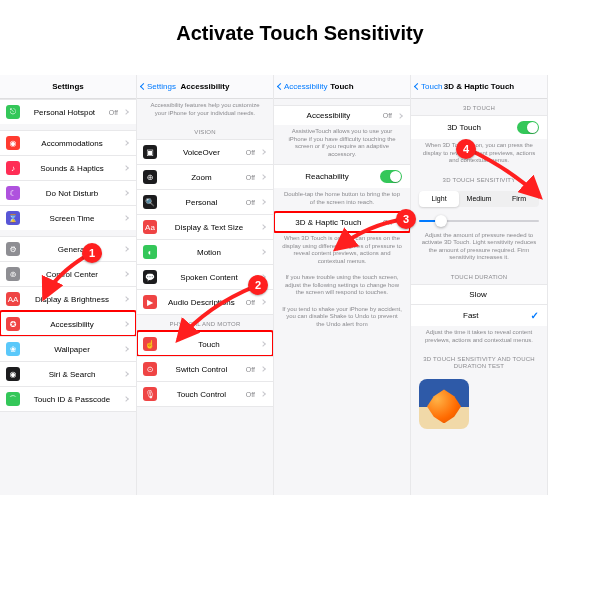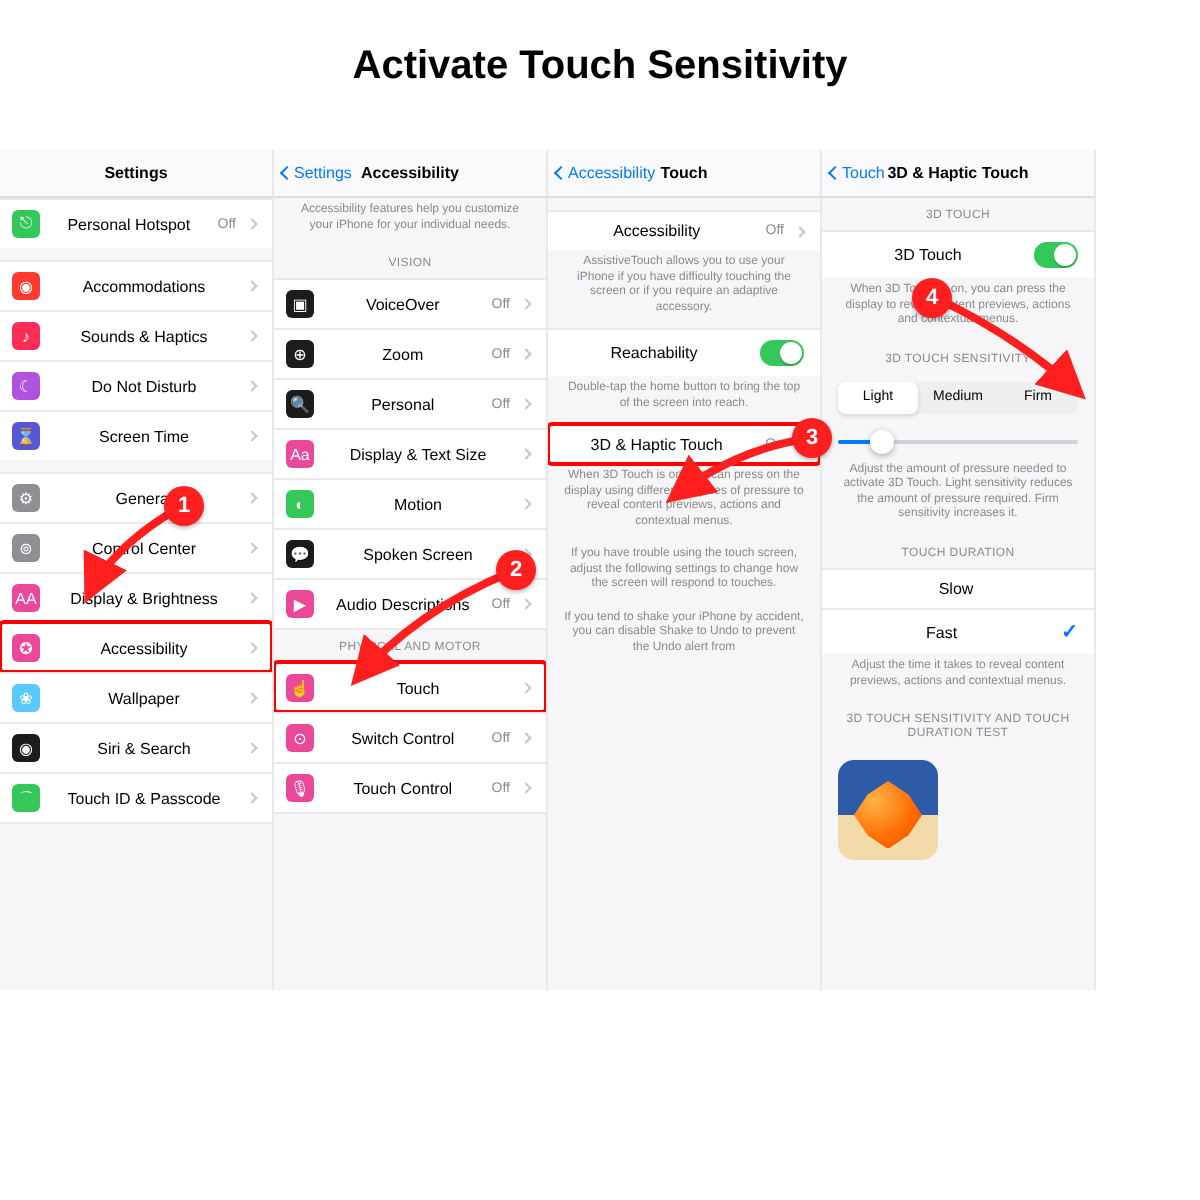--- a/index.html
+++ b/index.html
@@ -101,21 +101,21 @@
     border-radius: 3px;
     flex: none;
     display: flex;
     align-items: center;
     justify-content: center;
     font-size: 8px;
     color: #fff;
   }
   .i-green{background:#34c759}.i-red{background:#ff3b30}.i-pink{background:#ff2d55}
   .i-purple{background:#af52de}.i-indigo{background:#5856d6}.i-gray{background:#8e8e93}
-  .i-blue{background:#ec4899}.i-black{background:#1c1c1e}.i-lightblue{background:#5ac8fa}
+  .i-blue{background:#ef4444}.i-black{background:#1c1c1e}.i-lightblue{background:#5ac8fa}
 
   .toggle {
     width: 22px; height: 13px; border-radius: 7px;
     position: relative; flex: none;
   }
   .toggle::after {
     content:''; position:absolute; width:11px; height:11px;
     background:#fff; border-radius:50%; top:1px;
     box-shadow: 0 1px 1px rgba(0,0,0,0.2);
   }
@@ -276,21 +276,21 @@
           <span class="label">Display &amp; Text Size</span>
           <span class="disclosure"></span>
         </div>
         <div class="row">
           <span class="icon i-green">◐</span>
           <span class="label">Motion</span>
           <span class="disclosure"></span>
         </div>
         <div class="row">
           <span class="icon i-black">💬</span>
-          <span class="label">Spoken Screen</span>
+          <span class="label">Spoken Content</span>
           <span class="disclosure"></span>
         </div>
         <div class="row">
           <span class="icon i-blue">▶</span>
           <span class="label">Audio Descriptions</span>
           <span class="value">Off</span>
           <span class="disclosure"></span>
         </div>
       </div>
     <div class="group-header">PHYSICAL AND MOTOR</div>

